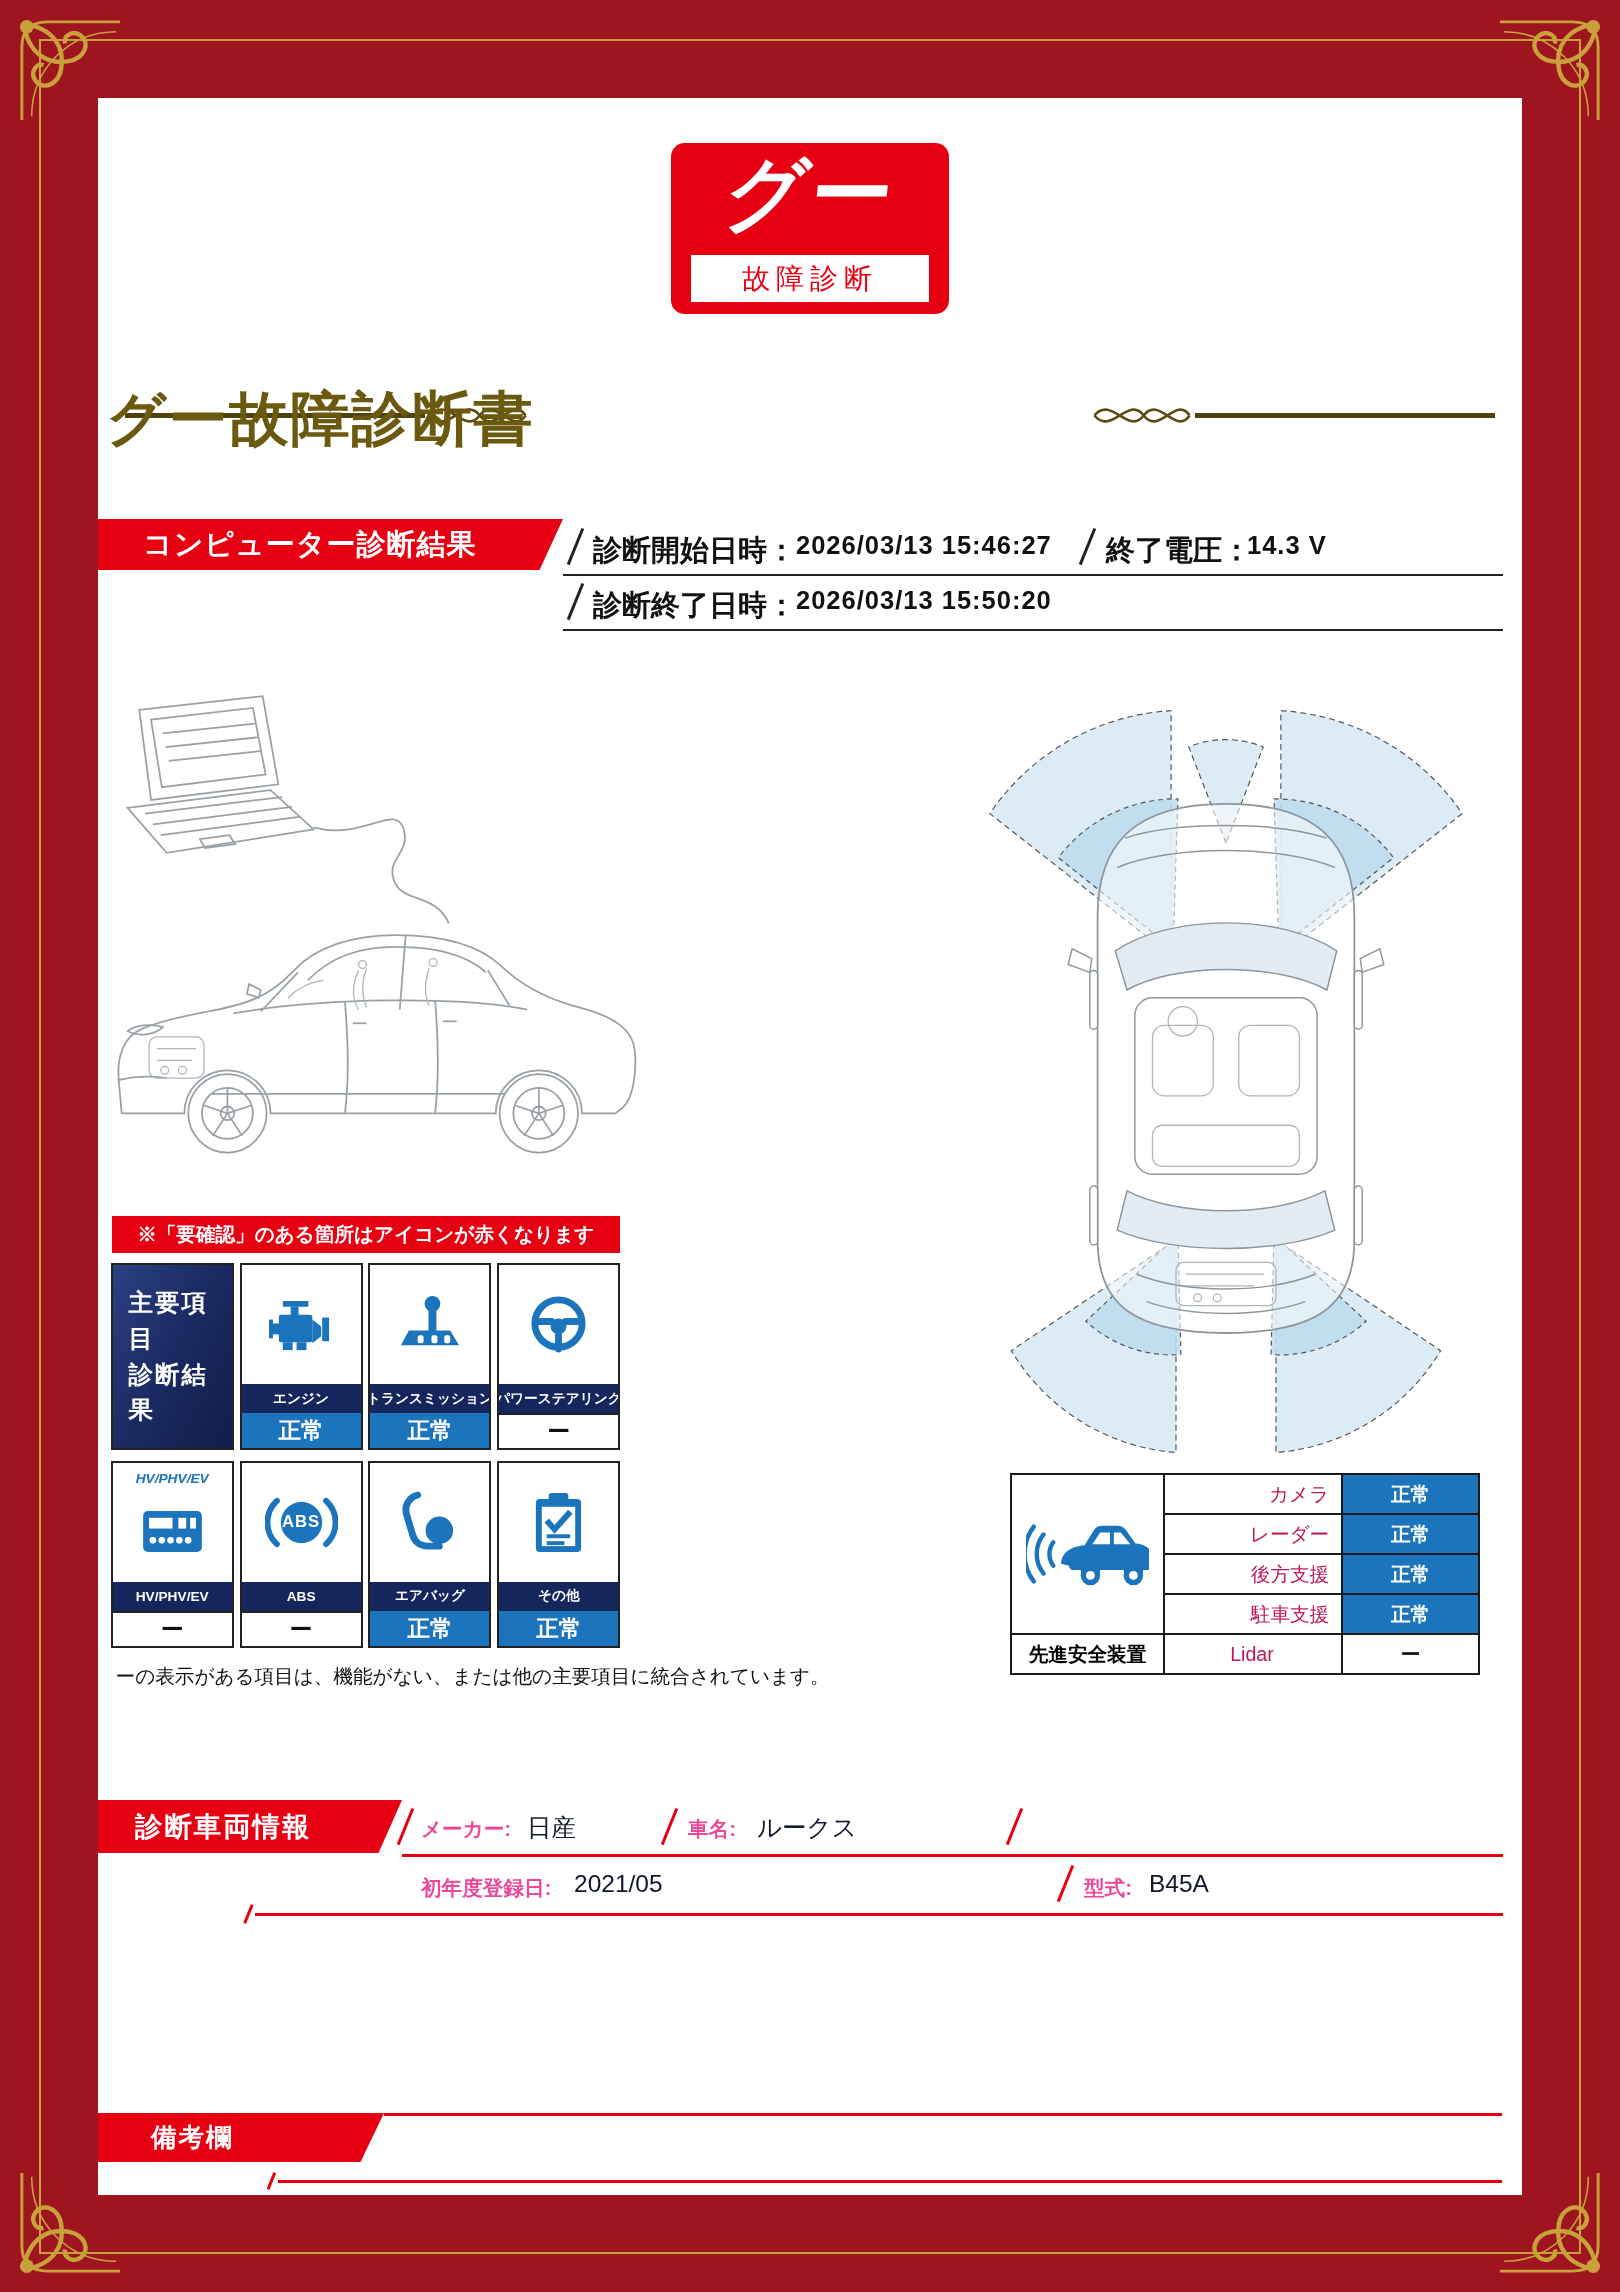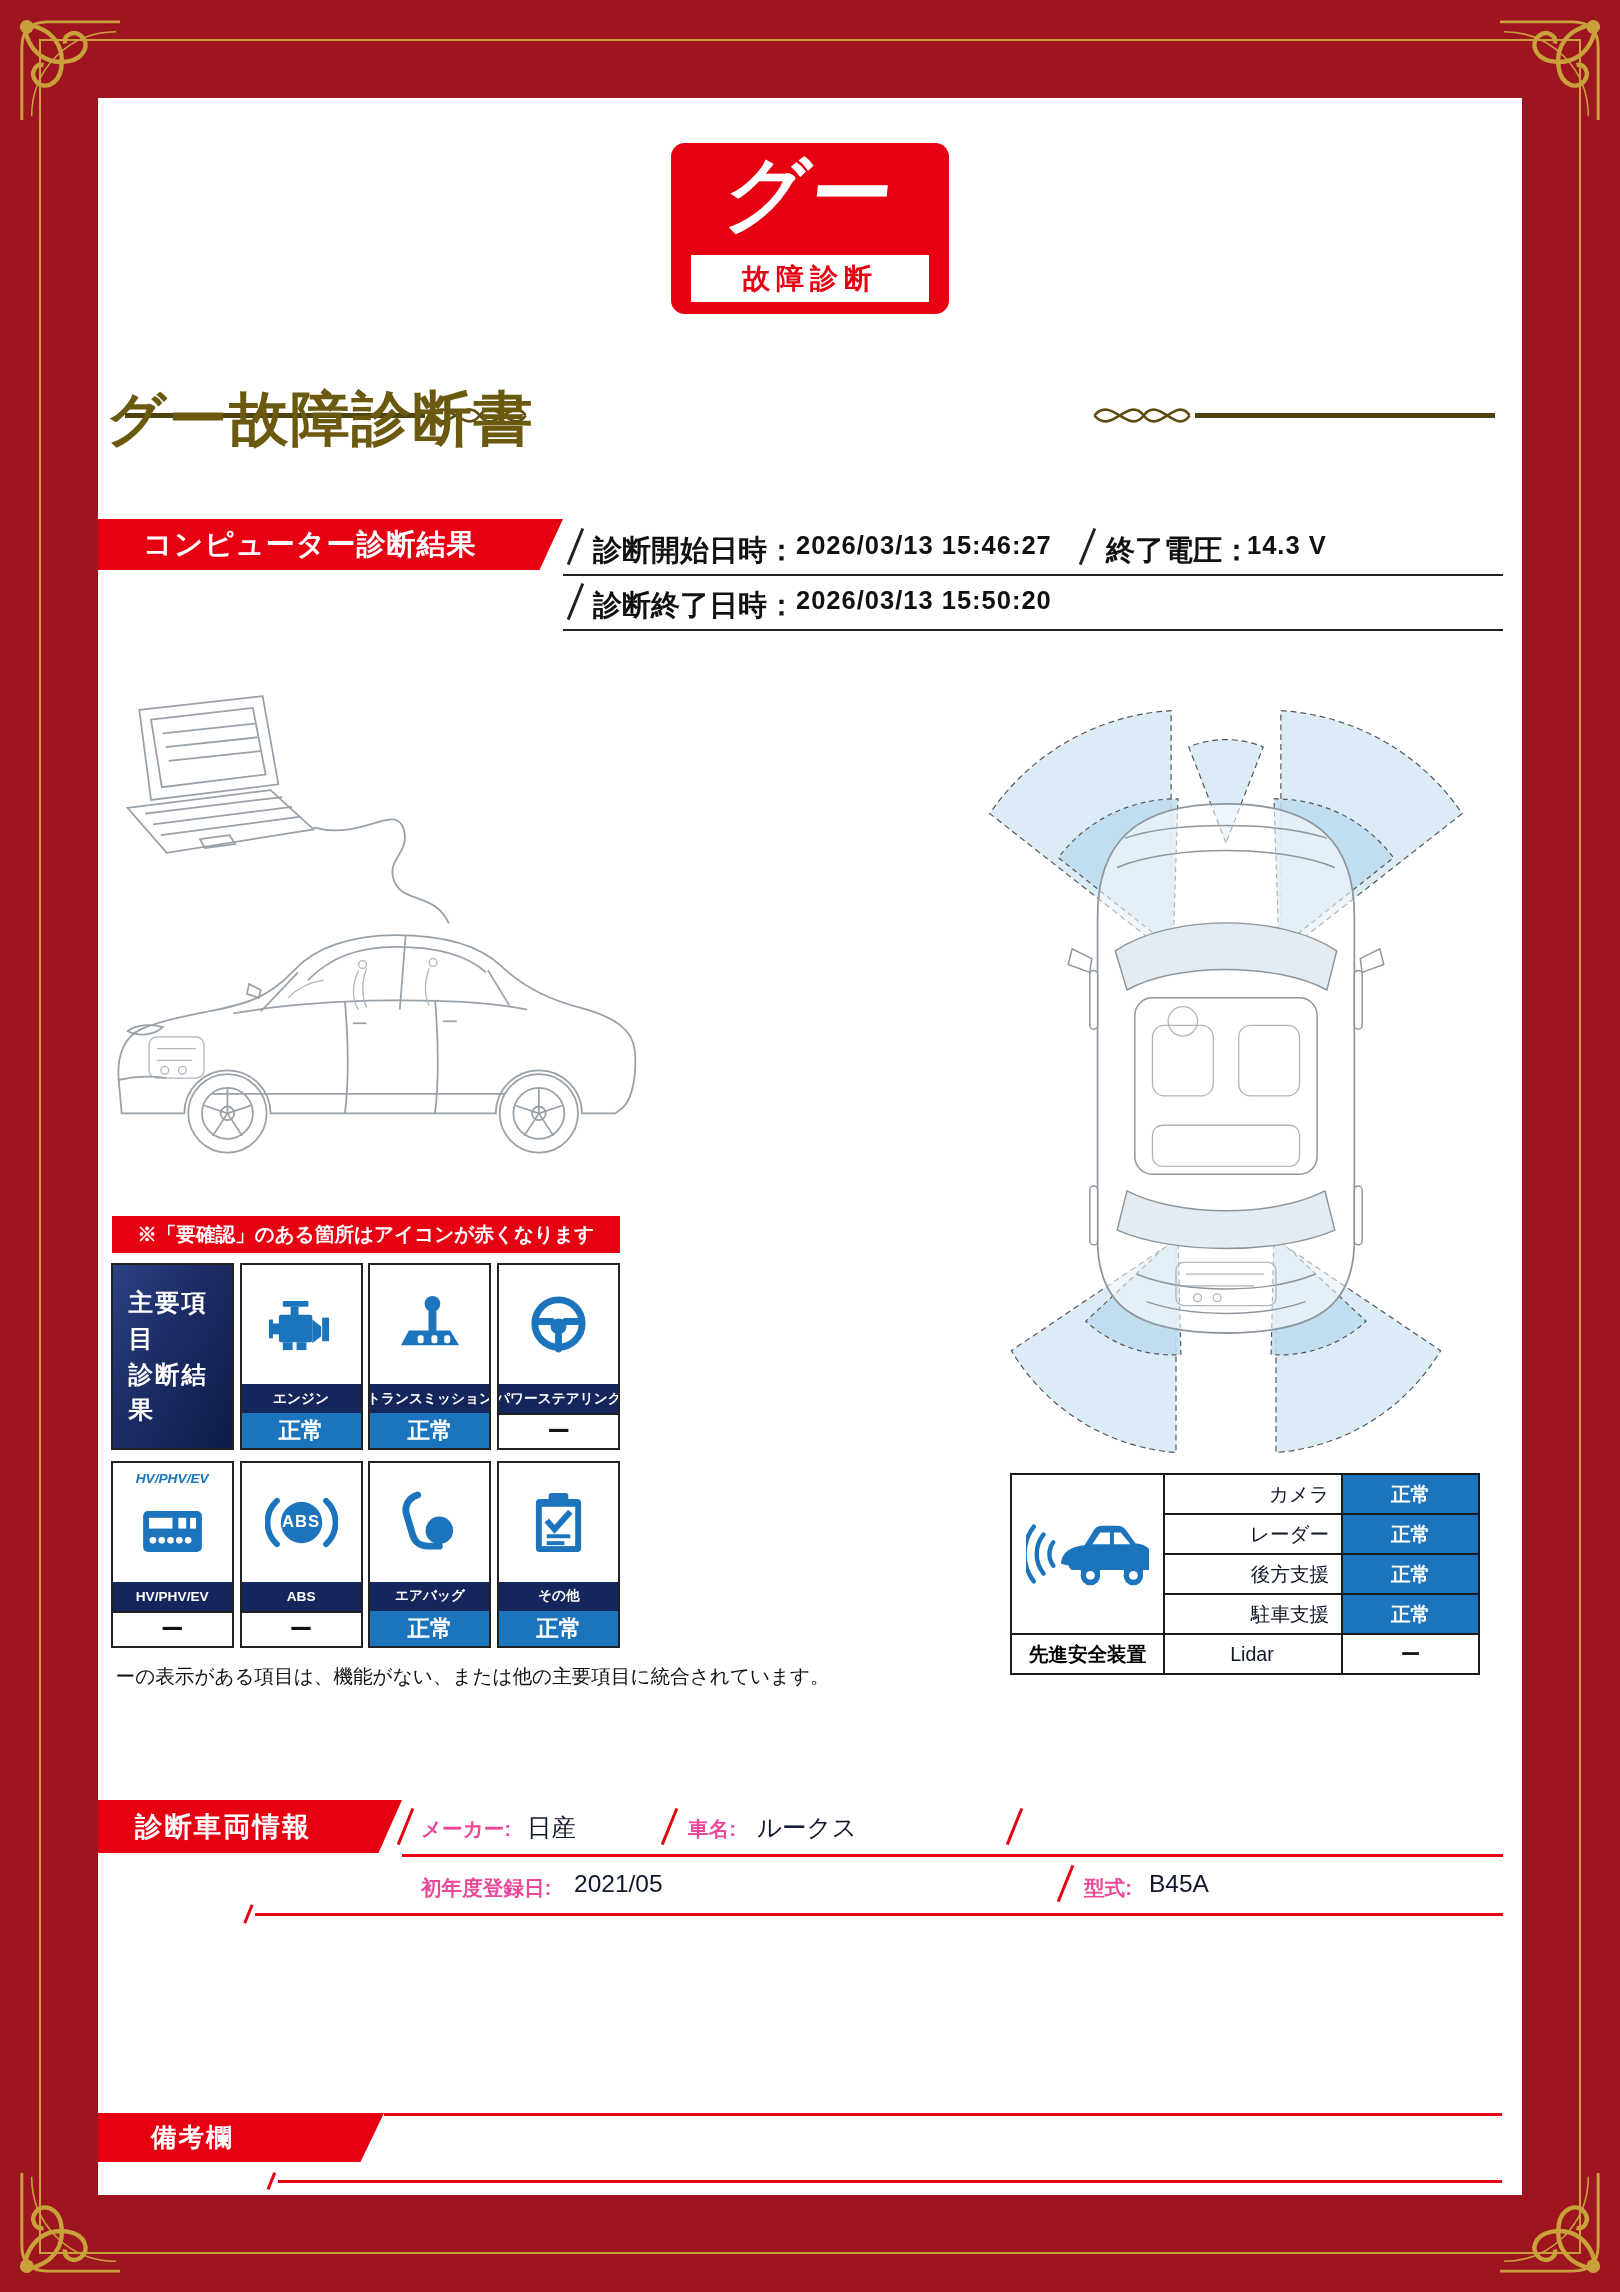--- a/index.html
+++ b/index.html
@@ -10,21 +10,21 @@
   .corner{position:absolute;width:110px;height:110px}
   .corner.tl{top:13.7px;left:13.7px}
   .corner.tr{top:13.7px;right:13.7px;transform:scaleX(-1)}
   .corner.bl{bottom:13.7px;left:13.7px;transform:scaleY(-1)}
   .corner.br{bottom:13.7px;right:13.7px;transform:scale(-1,-1)}
   .content{position:absolute;left:98px;top:98px;width:1424px;height:2097px;background:#fff}
 
   
   .logo{position:absolute;left:573px;top:45px;width:278px;height:171px;background:#e60012;border-radius:13.7px}
   .logo-main{position:absolute;top:-3.9px;left:0;right:0;height:112px;display:flex;align-items:center;justify-content:center;color:#fff;font-size:82px;font-weight:900;transform:skewX(-6deg);letter-spacing:2px}
-  .logo-sub{position:absolute;left:19.6px;right:19.6px;bottom:11.8px;height:47px;background:#fff;display:flex;align-items:center;justify-content:center;color:#e60012;font-size:28px;font-weight:700;letter-spacing:5.9px}
+  .logo-sub{position:absolute;left:19.6px;right:19.6px;bottom:11.8px;height:47px;background:#fff;display:flex;align-items:center;justify-content:center;color:#e60012;font-size:28px;font-weight:400;letter-spacing:5.9px}
 
   
   .title-row{position:absolute;top:274px;left:0;width:100%;height:90px}
   .page-title{position:absolute;top:0;left:0;right:0;margin:8px;text-align:left;font-size:59px;font-weight:900;color:#6b590f;letter-spacing:2px}
   .rule{position:absolute;top:41px;height:4.9px;background:#4e420e}
   .rule-left{left:27.4px;width:300px}
   .rule-right{right:27.4px;width:300px}
   .flourish{position:absolute;top:26.5px;width:102px;height:33px}
   .flourish-left{left:329px}
   .flourish-right{right:329px}
@@ -62,21 +62,21 @@
   .cell-status.dash{background:#fff;color:#111;border-top:2px solid #222}
   .hv-mark{position:absolute;top:7.8px;left:0;right:0;text-align:center;color:#1b74bc;font-weight:700;font-style:italic;font-size:13.7px}
   .abs-mark{position:absolute;inset:0;display:flex;align-items:center;justify-content:center;color:#fff;font-weight:900;font-size:16.7px;letter-spacing:1px}
   .footnote{position:absolute;left:17.6px;top:1565px;font-size:19.6px;color:#111;white-space:nowrap}
 
   
   .safety-table{position:absolute;left:912px;top:1375px;display:grid;grid-template-columns:153px 178px 137px;grid-template-rows:repeat(5,40px);background:#fff;border:1px solid #1a1a1a}
   .scell{border:1px solid #1a1a1a;display:flex;align-items:center;background:#fff}
   .scell-icon{justify-content:center}
   .scell-label{justify-content:center;font-weight:700;font-size:19.6px}
-  .scell-name{justify-content:flex-end;padding-right:11.8px;font-size:19.6px;color:#0f172a}
+  .scell-name{justify-content:flex-end;padding-right:11.8px;font-size:19.6px;color:#be185d}
   .scell-name.center{justify-content:center;padding-right:2px}
   .scell-status{justify-content:center;font-size:19.6px;font-weight:700}
   .scell-status.ok{background:#1b74bc;color:#fff}
   .scell-status.dash{background:#fff;color:#111}
 
   
   .veh-label{position:absolute;font-size:20.6px;font-weight:700;color:#ec4899;white-space:nowrap}
   .veh-value{position:absolute;font-size:24.5px;color:#0f172a;white-space:nowrap}
 </style>
 </head>

